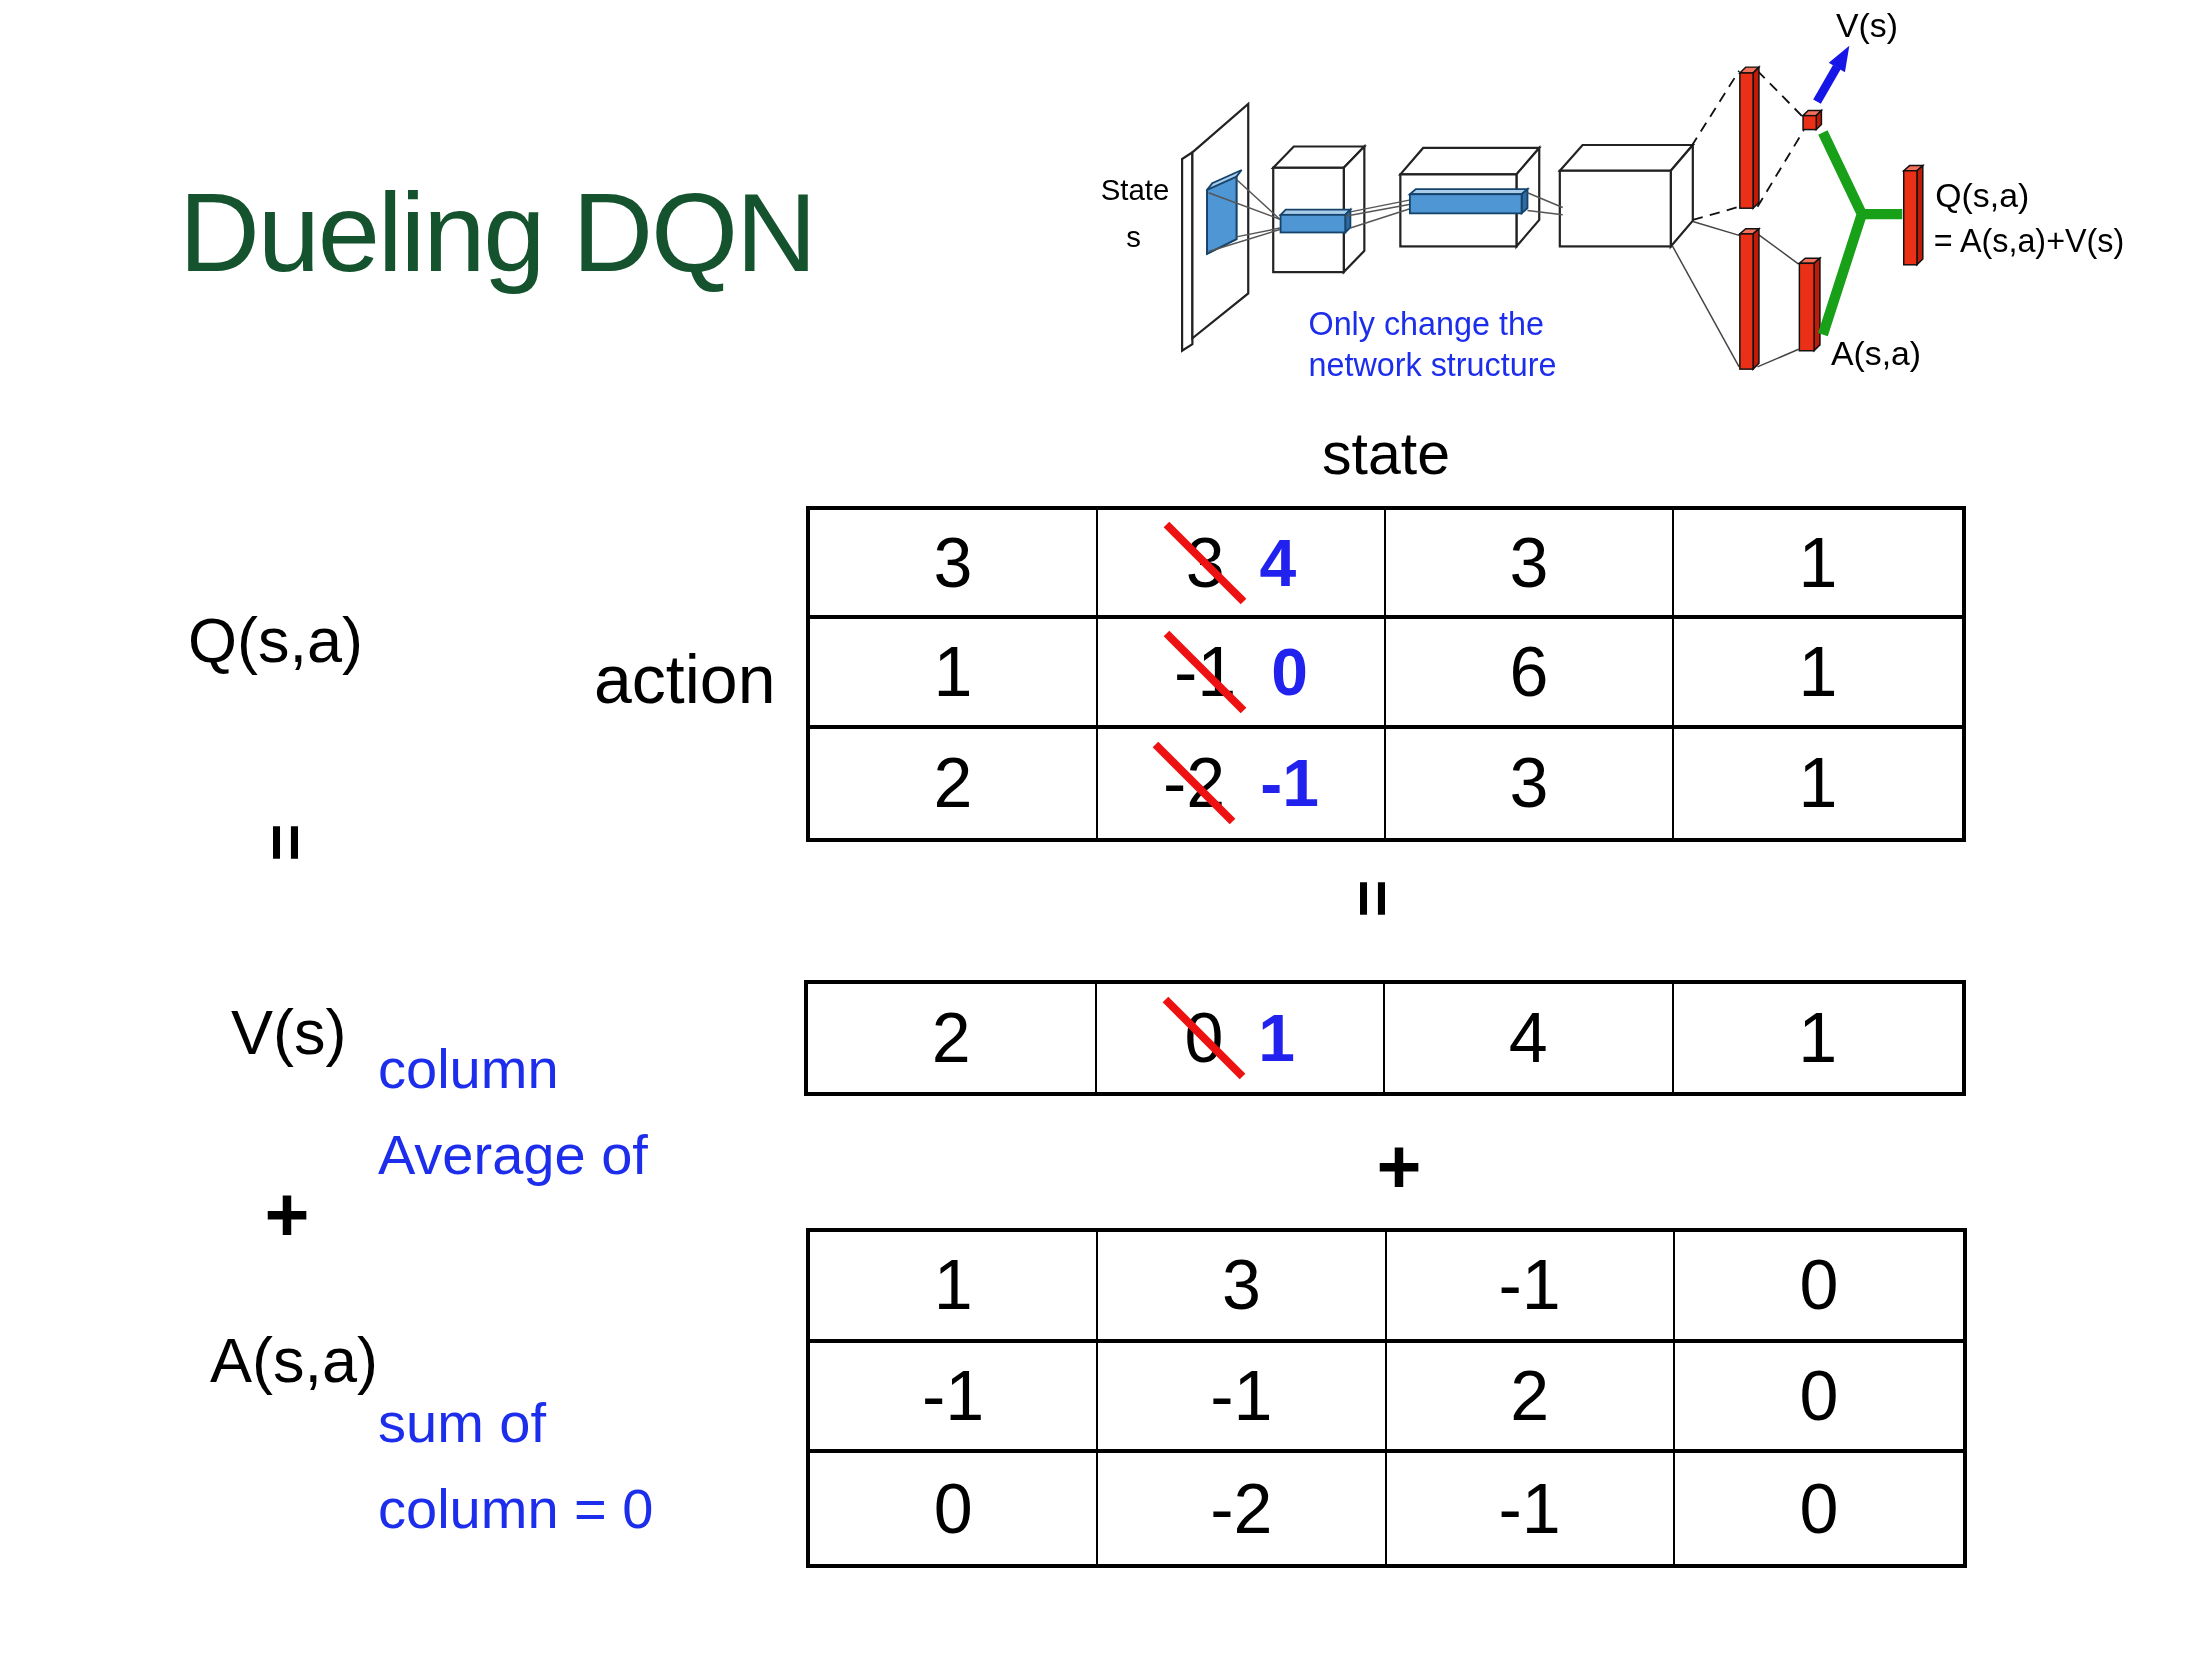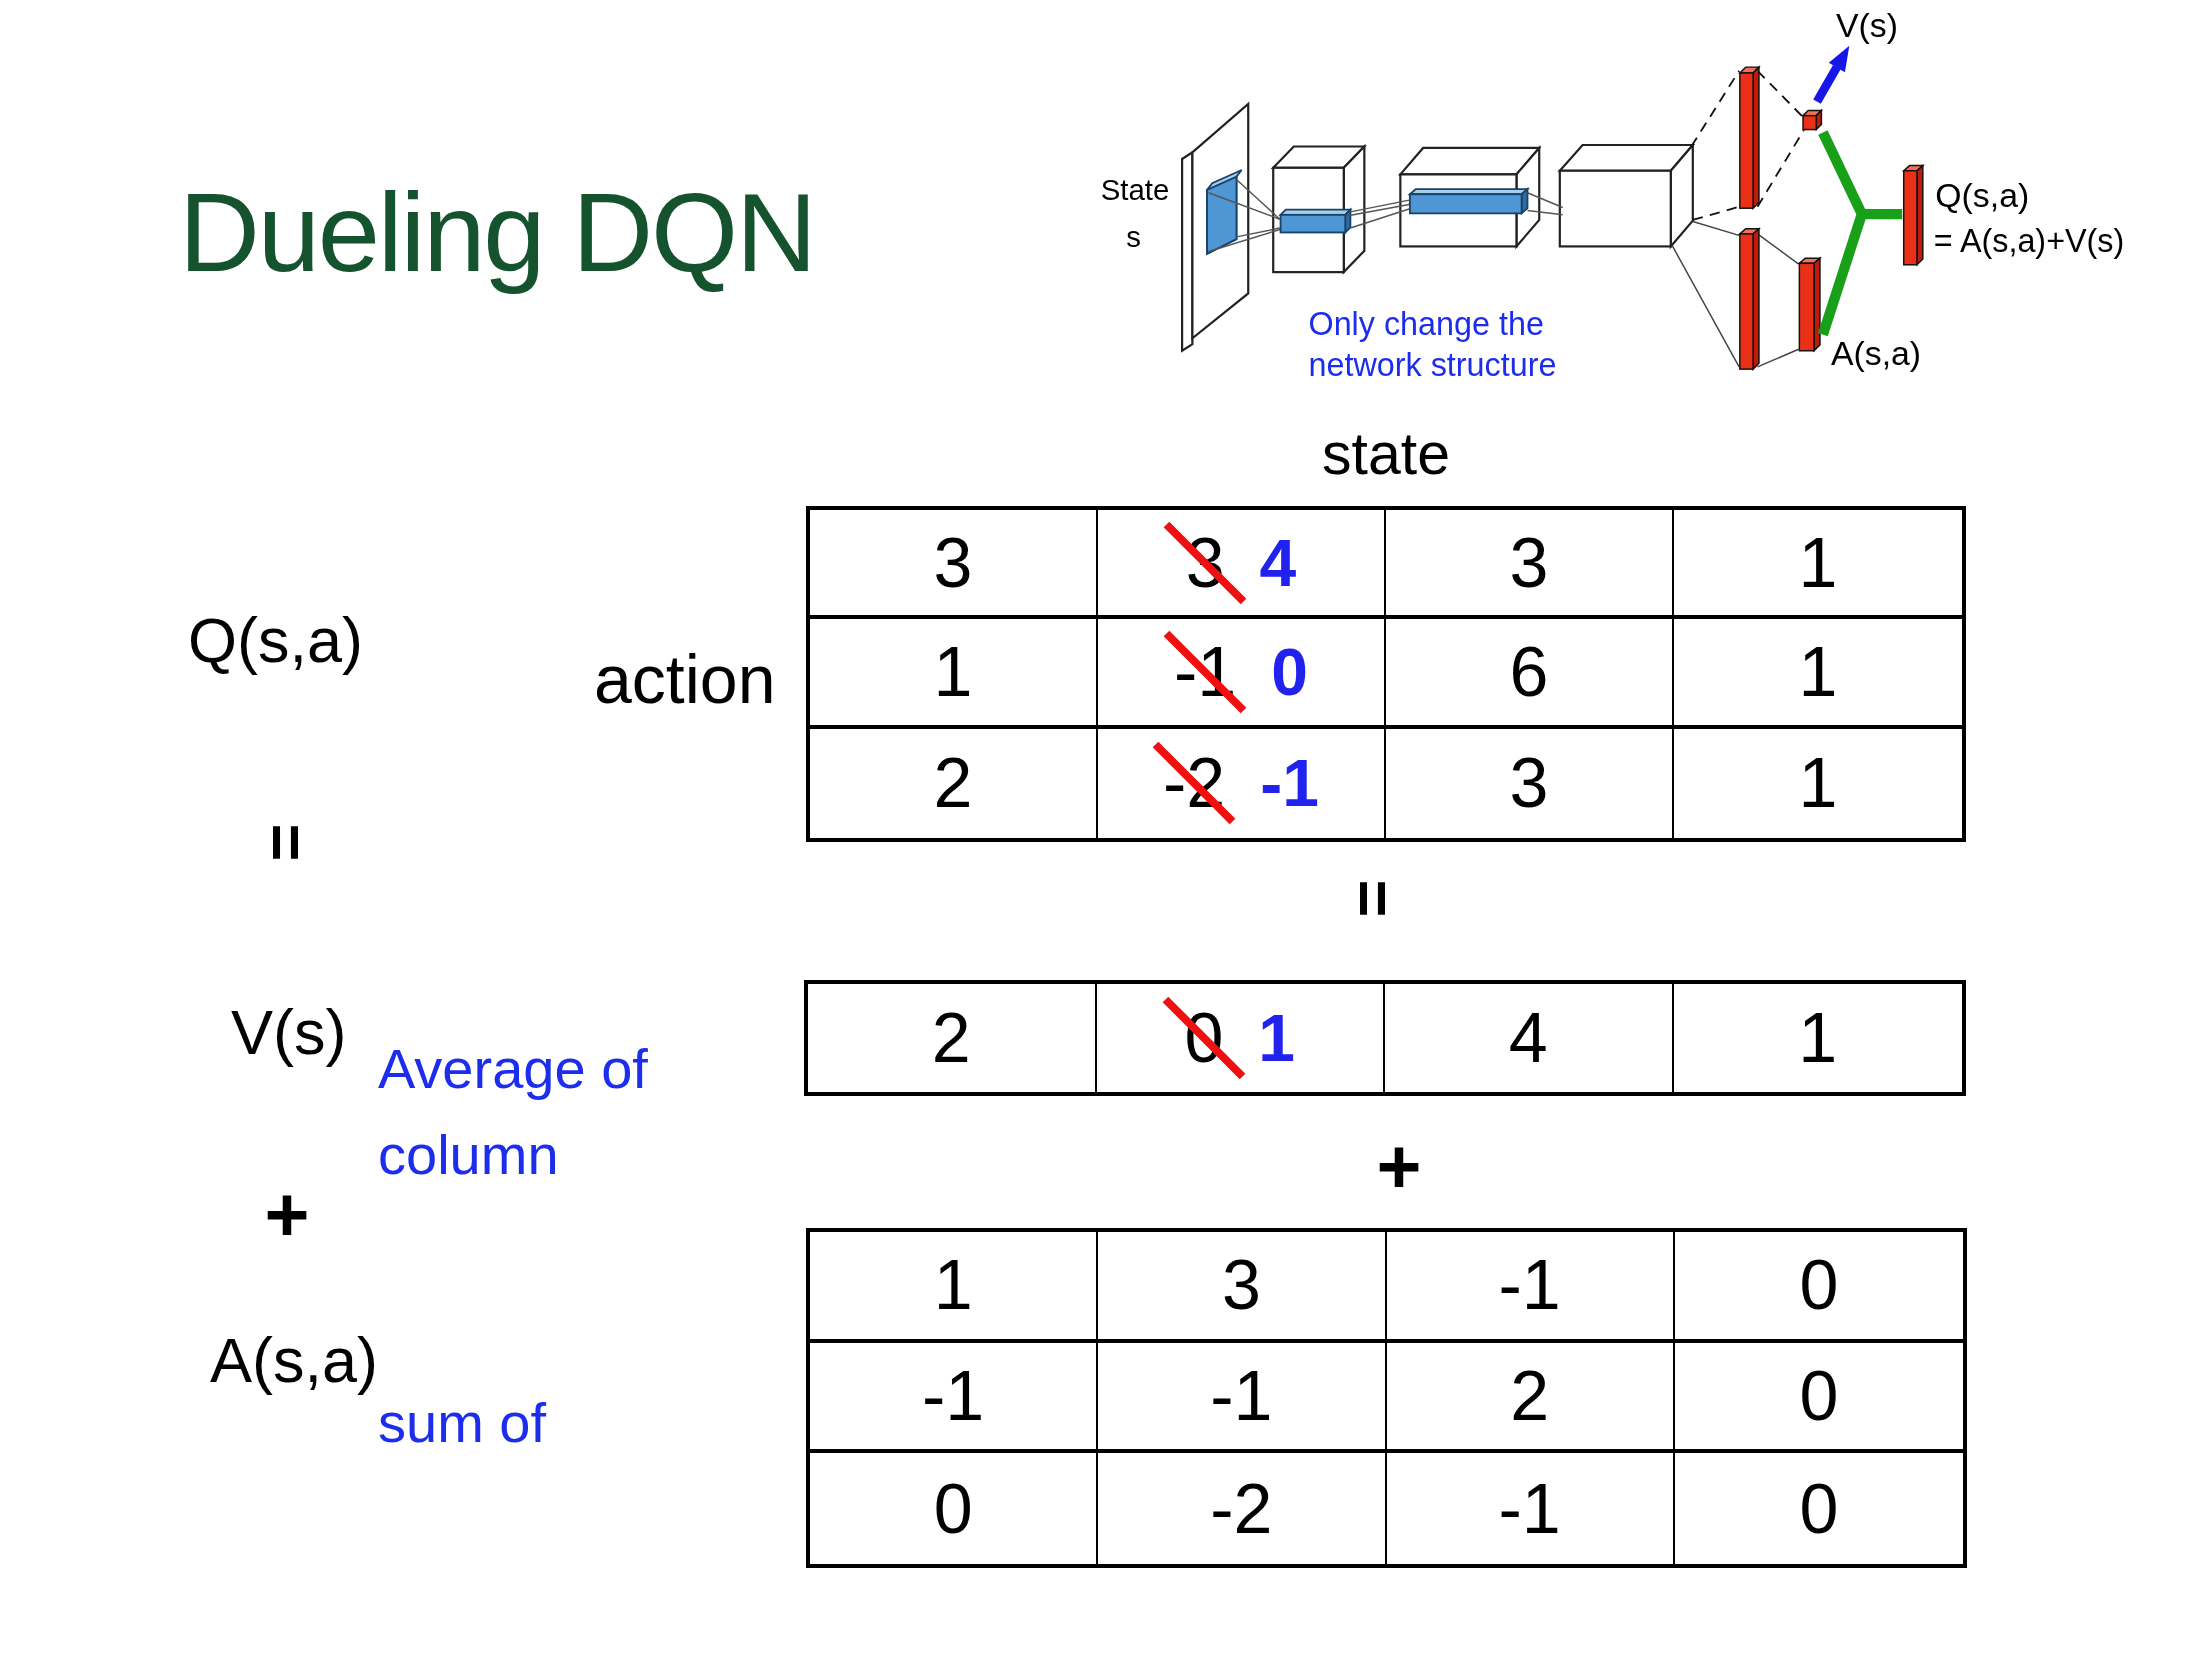--- a/index.html
+++ b/index.html
@@ -152,27 +152,28 @@
     <text x="330" y="512" font-size="44" fill="#1d2dec">network structure</text>
   </svg>
 
   <div class="abs lbl" style="left:188px; top:604px; font-size:63px;">Q(s,a)</div>
   <div class="abs lbl" style="left:594px; top:640px; font-size:68px;">action</div>
   <div class="abs opbox" style="left:235px; top:794px; width:103px; height:96px; font-size:65px;">
       <span class="rot90">=</span>
     </div>
   <div class="abs lbl" style="left:231px; top:996px; font-size:63px;">V(s)</div>
   <div class="abs blue-note" style="left:378px; top:1026px; font-size:56px;">
+    <div>column</div>
     <div>Average of</div>
-    <div>column</div>
   </div>
   <div class="abs opbox" style="left:243px; top:1170px; width:88px; height:88px; font-size:77px;">+</div>
   <div class="abs lbl" style="left:210px; top:1324px; font-size:63px;">A(s,a)</div>
   <div class="abs blue-note" style="left:378px; top:1380px; font-size:56px;">
     <div>sum of</div>
+    <div>column = 0</div>
   </div>
 
   <div class="abs lbl" style="left:806px; top:420px; width:1160px; text-align:center; font-size:59px;">state</div>
   <div class="abs opbox" style="left:1322px; top:850px; width:103px; height:96px; font-size:65px;">
       <span class="rot90">=</span>
     </div>
   <div class="abs opbox" style="left:1355px; top:1122px; width:88px; height:88px; font-size:77px;">+</div>
 
   <div class="abs tbl q-tbl">
     <div class="cell">

